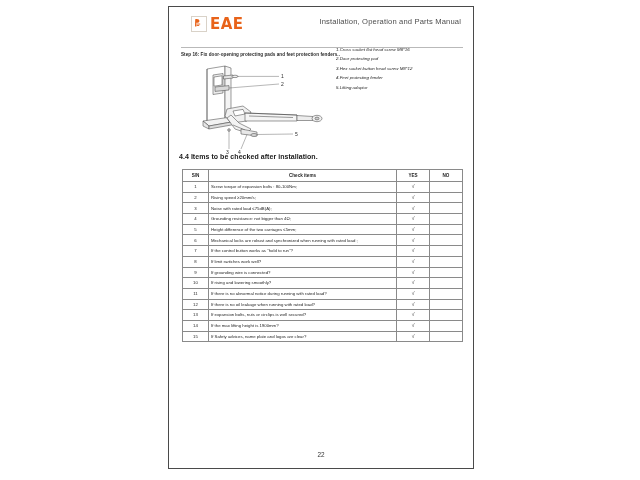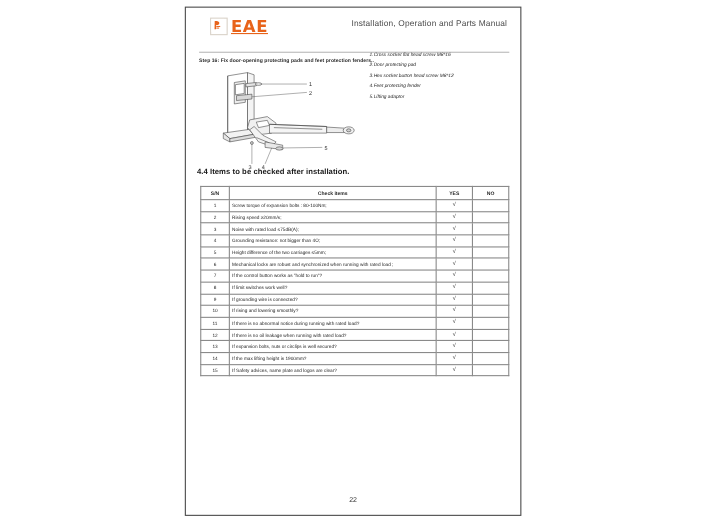--- a/index.html
+++ b/index.html
@@ -71,21 +71,20 @@
     display: block;
   }
   .logo-mark svg { display:block; }
   .logo-text {
     font-family: "DejaVu Sans", sans-serif;
     font-weight: bold;
     font-size: 15px;
     letter-spacing: 0.5px;
     color: #E8631A;
     line-height: 1;
-    text-decoration: underline;
   }
   .header-title {
     position: absolute;
     right: 2px;
     top: 2px;
     text-align: right;
     color: #4d4d4d;
   }
   .header-title .line1 {
     font-size: 7.6px;

